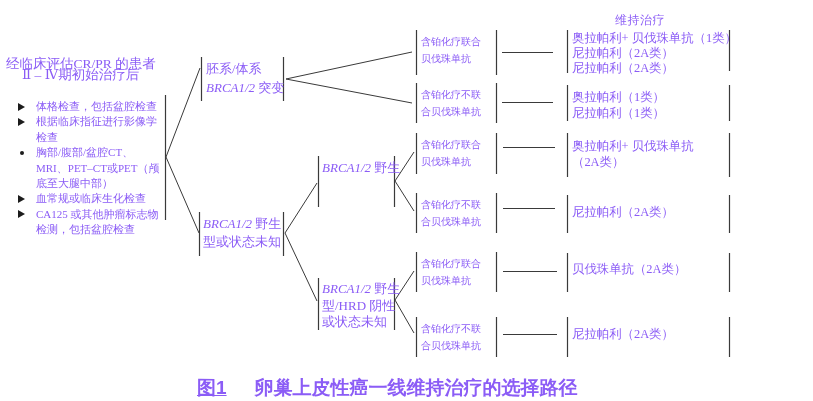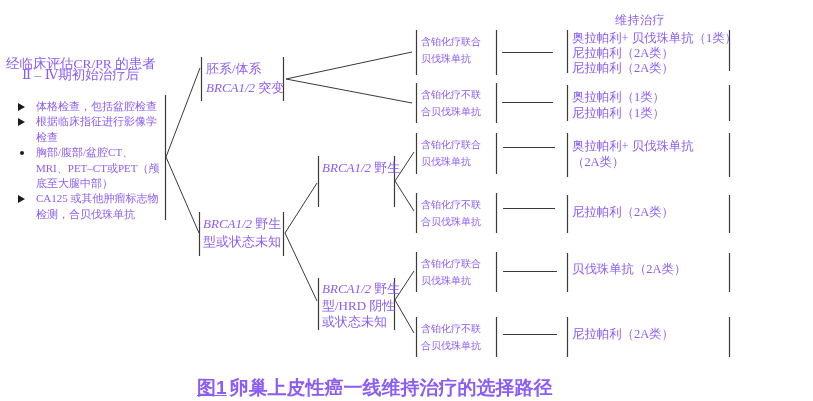--- a/index.html
+++ b/index.html
@@ -31,21 +31,21 @@
   
   .chemo{font-size:10px;}
   .chemo .nl{line-height:16.5px;}
   .maint{font-size:12.4px;}
   .maint .nl{line-height:15.2px;}
   .m2 .nl,.m3 .nl{line-height:16px;}
 
   .col-header{font-size:12px;white-space:nowrap;letter-spacing:0.5px;}
 
   .caption{font-family:"Liberation Sans","DejaVu Sans",sans-serif;font-weight:bold;font-size:19px;white-space:nowrap;}
-  .cap-label{margin-right:3px;text-decoration:underline;}
+  .cap-label{margin-right:28px;text-decoration:underline;}
 </style>
 </head>
 <body>
 
 <div class="stage">
 
   <svg class="lines" width="813" height="401" viewBox="0 0 813 401">
     <g stroke="#3a3a3a" stroke-width="1.2">
       <line x1="165.5" y1="95" x2="165.5" y2="220"></line>
       <line x1="201.5" y1="57" x2="201.5" y2="101"></line>
@@ -122,21 +122,27 @@
     <li>
       <span class="mk">
           <span class="mk-dot"></span>
         </span>
       <div class="btxt">胸部/腹部/盆腔CT、MRI、PET–CT或PET（颅底至大腿中部）</div>
     </li>
     <li>
       <span class="mk">
           <span class="mk-arrow"></span>
         </span>
-      <div class="btxt">CA125 或其他肿瘤标志物检测，合贝伐珠单抗</div>
+      <div class="btxt">血常规或临床生化检查</div>
+    </li>
+    <li>
+      <span class="mk">
+          <span class="mk-arrow"></span>
+        </span>
+      <div class="btxt">CA125 或其他肿瘤标志物检测，包括盆腔检查</div>
     </li>
   </ul>
 
   <div class="txt node n1" style="left:206px;top:59px;">
     <div class="nl">胚系/体系</div>
     <div class="nl"><i>BRCA1/2</i><span> 突变</span></div>
   </div>
 
   <div class="txt node n2" style="left:203px;top:215px;">
     <div class="nl"><i>BRCA1/2</i><span> 野生</span></div>

